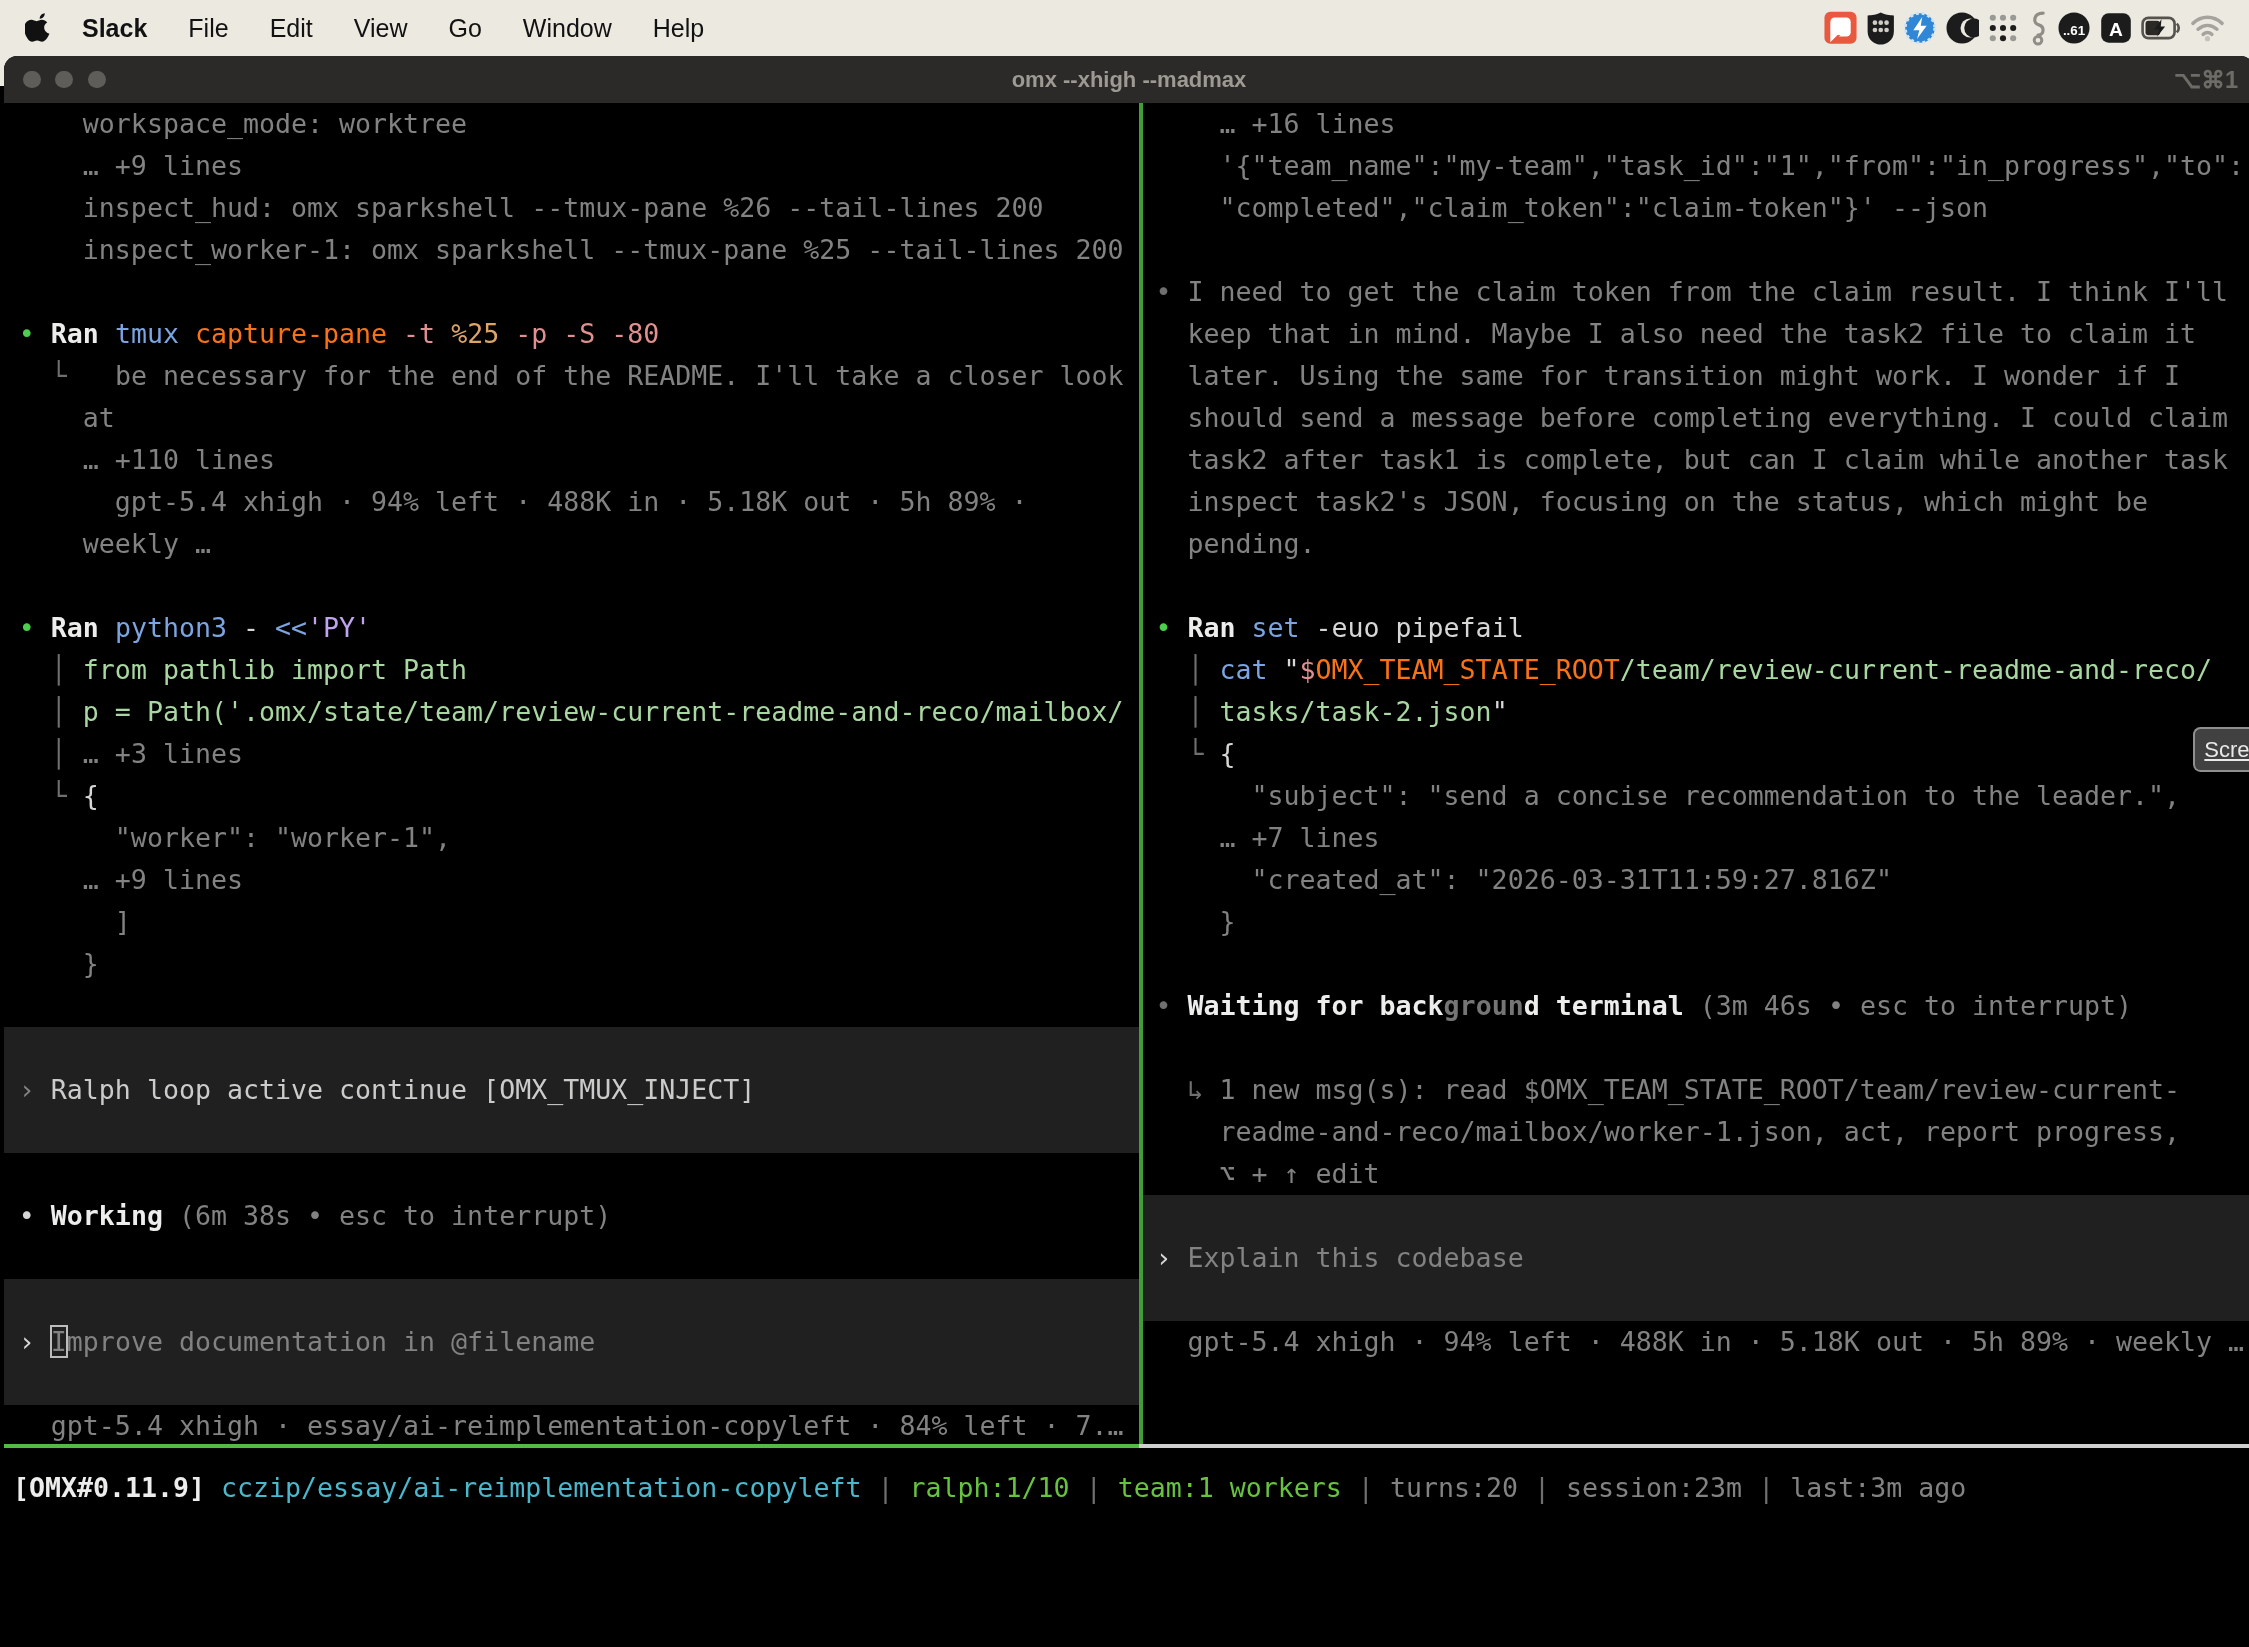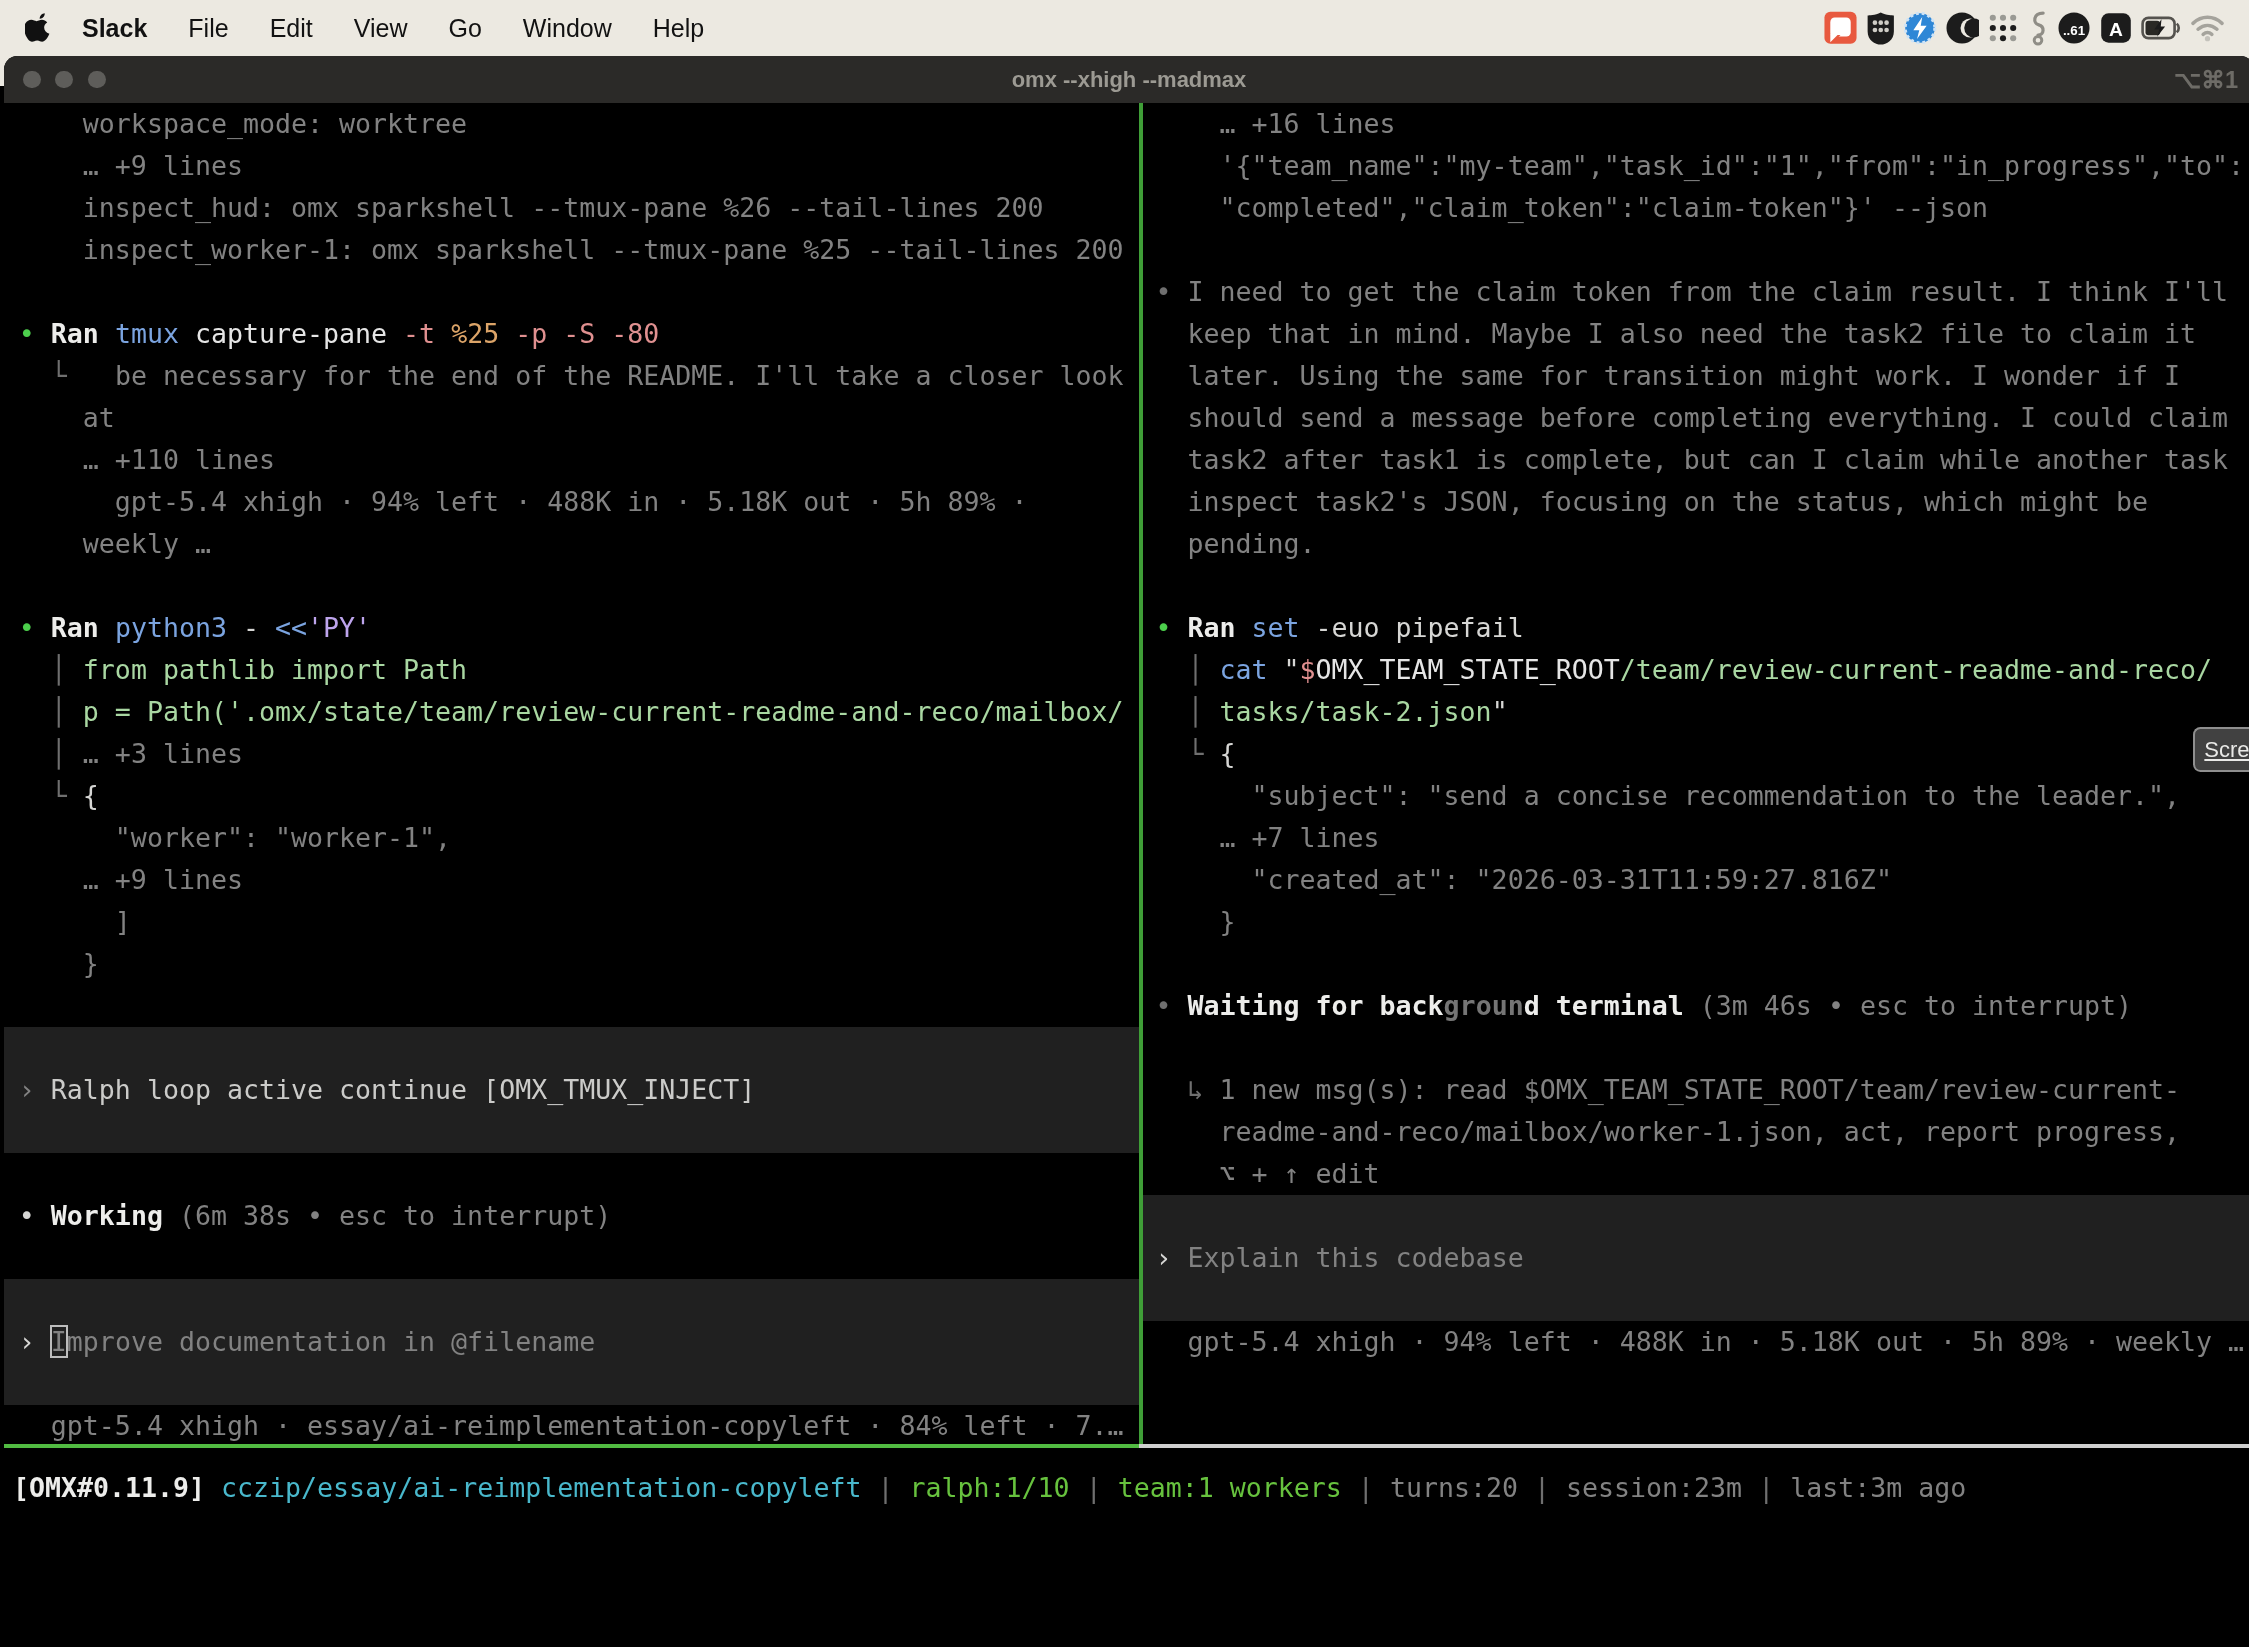--- a/index.html
+++ b/index.html
@@ -36,21 +36,21 @@
   #pane-right{width:1110px;}
   .line{height:42px;line-height:42px;white-space:pre;
     font-family:"DejaVu Sans Mono","DejaVu Sans",monospace;font-size:26.6px;
     padding-left:14.8px;}
   #pane-right .line{padding-left:12px;}
   .band{background:#202020;}
 
   
   .g{color:#828282}.d{color:#6f6f6f}.w{color:#d6d6d4}
   .b{color:#ededeb;font-weight:bold}.bd{color:#757575;font-weight:bold}
-  .li{color:#cbcbc9}.gb{color:#4ccf4c}.bl{color:#7ba4e0}.lv{color:#e5e5e5}
+  .li{color:#cbcbc9}.gb{color:#4ccf4c}.bl{color:#7ba4e0}.lv{color:#f97316}
   .pu{color:#bda4ec}.or{color:#dca468}.sa{color:#e09090}.cg{color:#a9d7a2}
   .cy{color:#49b8cc}.sg{color:#67c23e}.gi{color:#828282;}
   .cur{outline:2.2px solid #bdbdbd;outline-offset:-1.5px;}
 
   
   #border-left{position:absolute;top:1388px;left:0;width:1135px;height:3.7px;background:#52bb42;}
   #border-right{position:absolute;top:1388px;left:1135px;width:1115px;height:3.7px;background:#cfcfcf;}
 
   
   #omx-status{position:absolute;top:1411px;left:0;width:2250px;}

